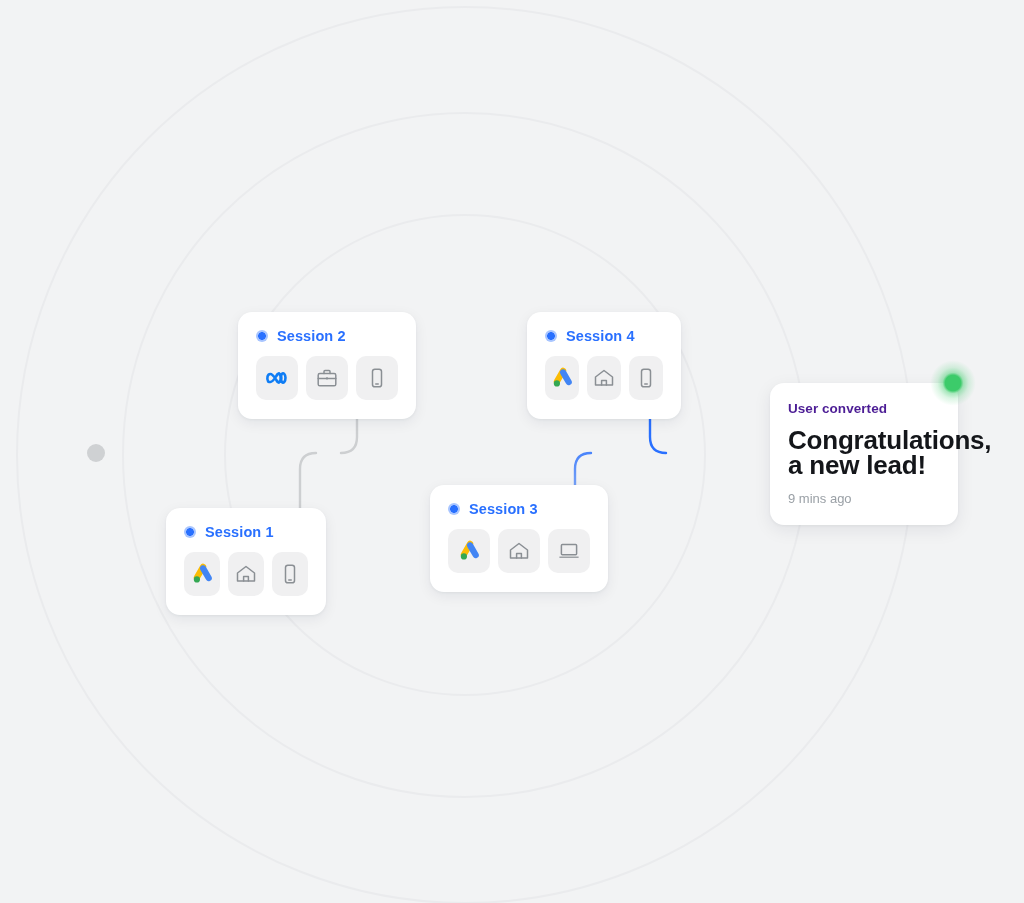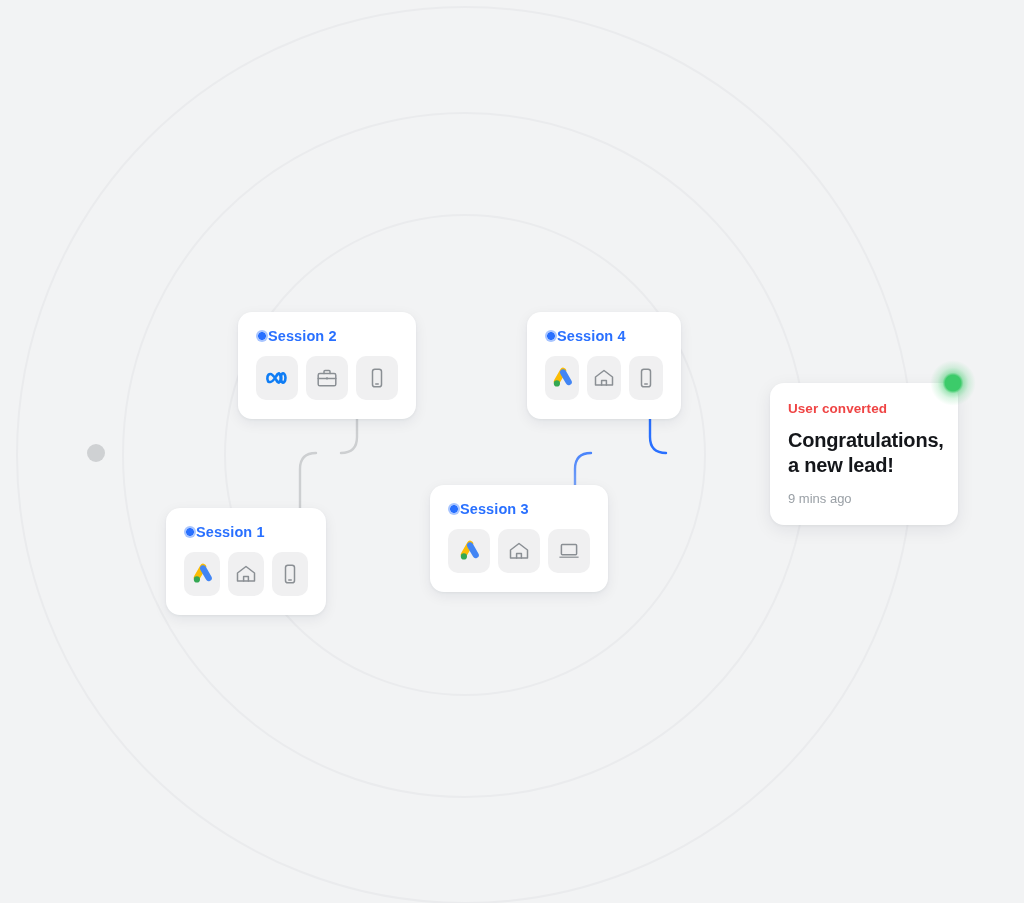--- a/index.html
+++ b/index.html
@@ -25,21 +25,21 @@
   
   .session-card {
     position: absolute;
     z-index: 5;
     background: #ffffff;
     border-radius: 14px;
     box-shadow: 0 4px 14px rgba(20,30,50,0.07), 0 1px 3px rgba(20,30,50,0.05);
     padding: 16px 18px 18px 18px;
   }
   .session-head {
-    display: flex; align-items: center; 
+    display: flex; align-items: center; gap: 9px;
     margin-bottom: 12px;
   }
   .status-dot {
     width: 12px; height: 12px; border-radius: 50%;
     background: radial-gradient(circle, #2970ff 0 42%, #a8c5ff 48% 100%);
     flex: 0 0 auto;
   }
   .session-label {
     color: #2970ff;
     font-size: 14.5px;
@@ -61,29 +61,29 @@
     position: absolute;
     left: 770px; top: 383px;
     width: 188px; height: 142px;
     z-index: 6;
     background: #ffffff;
     border-radius: 14px;
     box-shadow: 0 5px 18px rgba(20,30,50,0.08), 0 1px 3px rgba(20,30,50,0.05);
     padding: 18px 18px 0 18px;
   }
   #conversion-eyebrow {
-    color: #ef4444;
+    color: #4c1d95;
     font-size: 13.5px;
     font-weight: 700;
     letter-spacing: 0.05px;
   }
   #conversion-title {
     margin-top: 12px;
     color: #14161a;
-    font-size: 20px;
+    font-size: 26px;
     font-weight: 700;
     line-height: 25px;
     letter-spacing: -0.2px;
     white-space: pre-line;
   }
   #conversion-time {
     margin-top: 13px;
     color: #9aa0a6;
     font-size: 13px;
     font-weight: 400;

